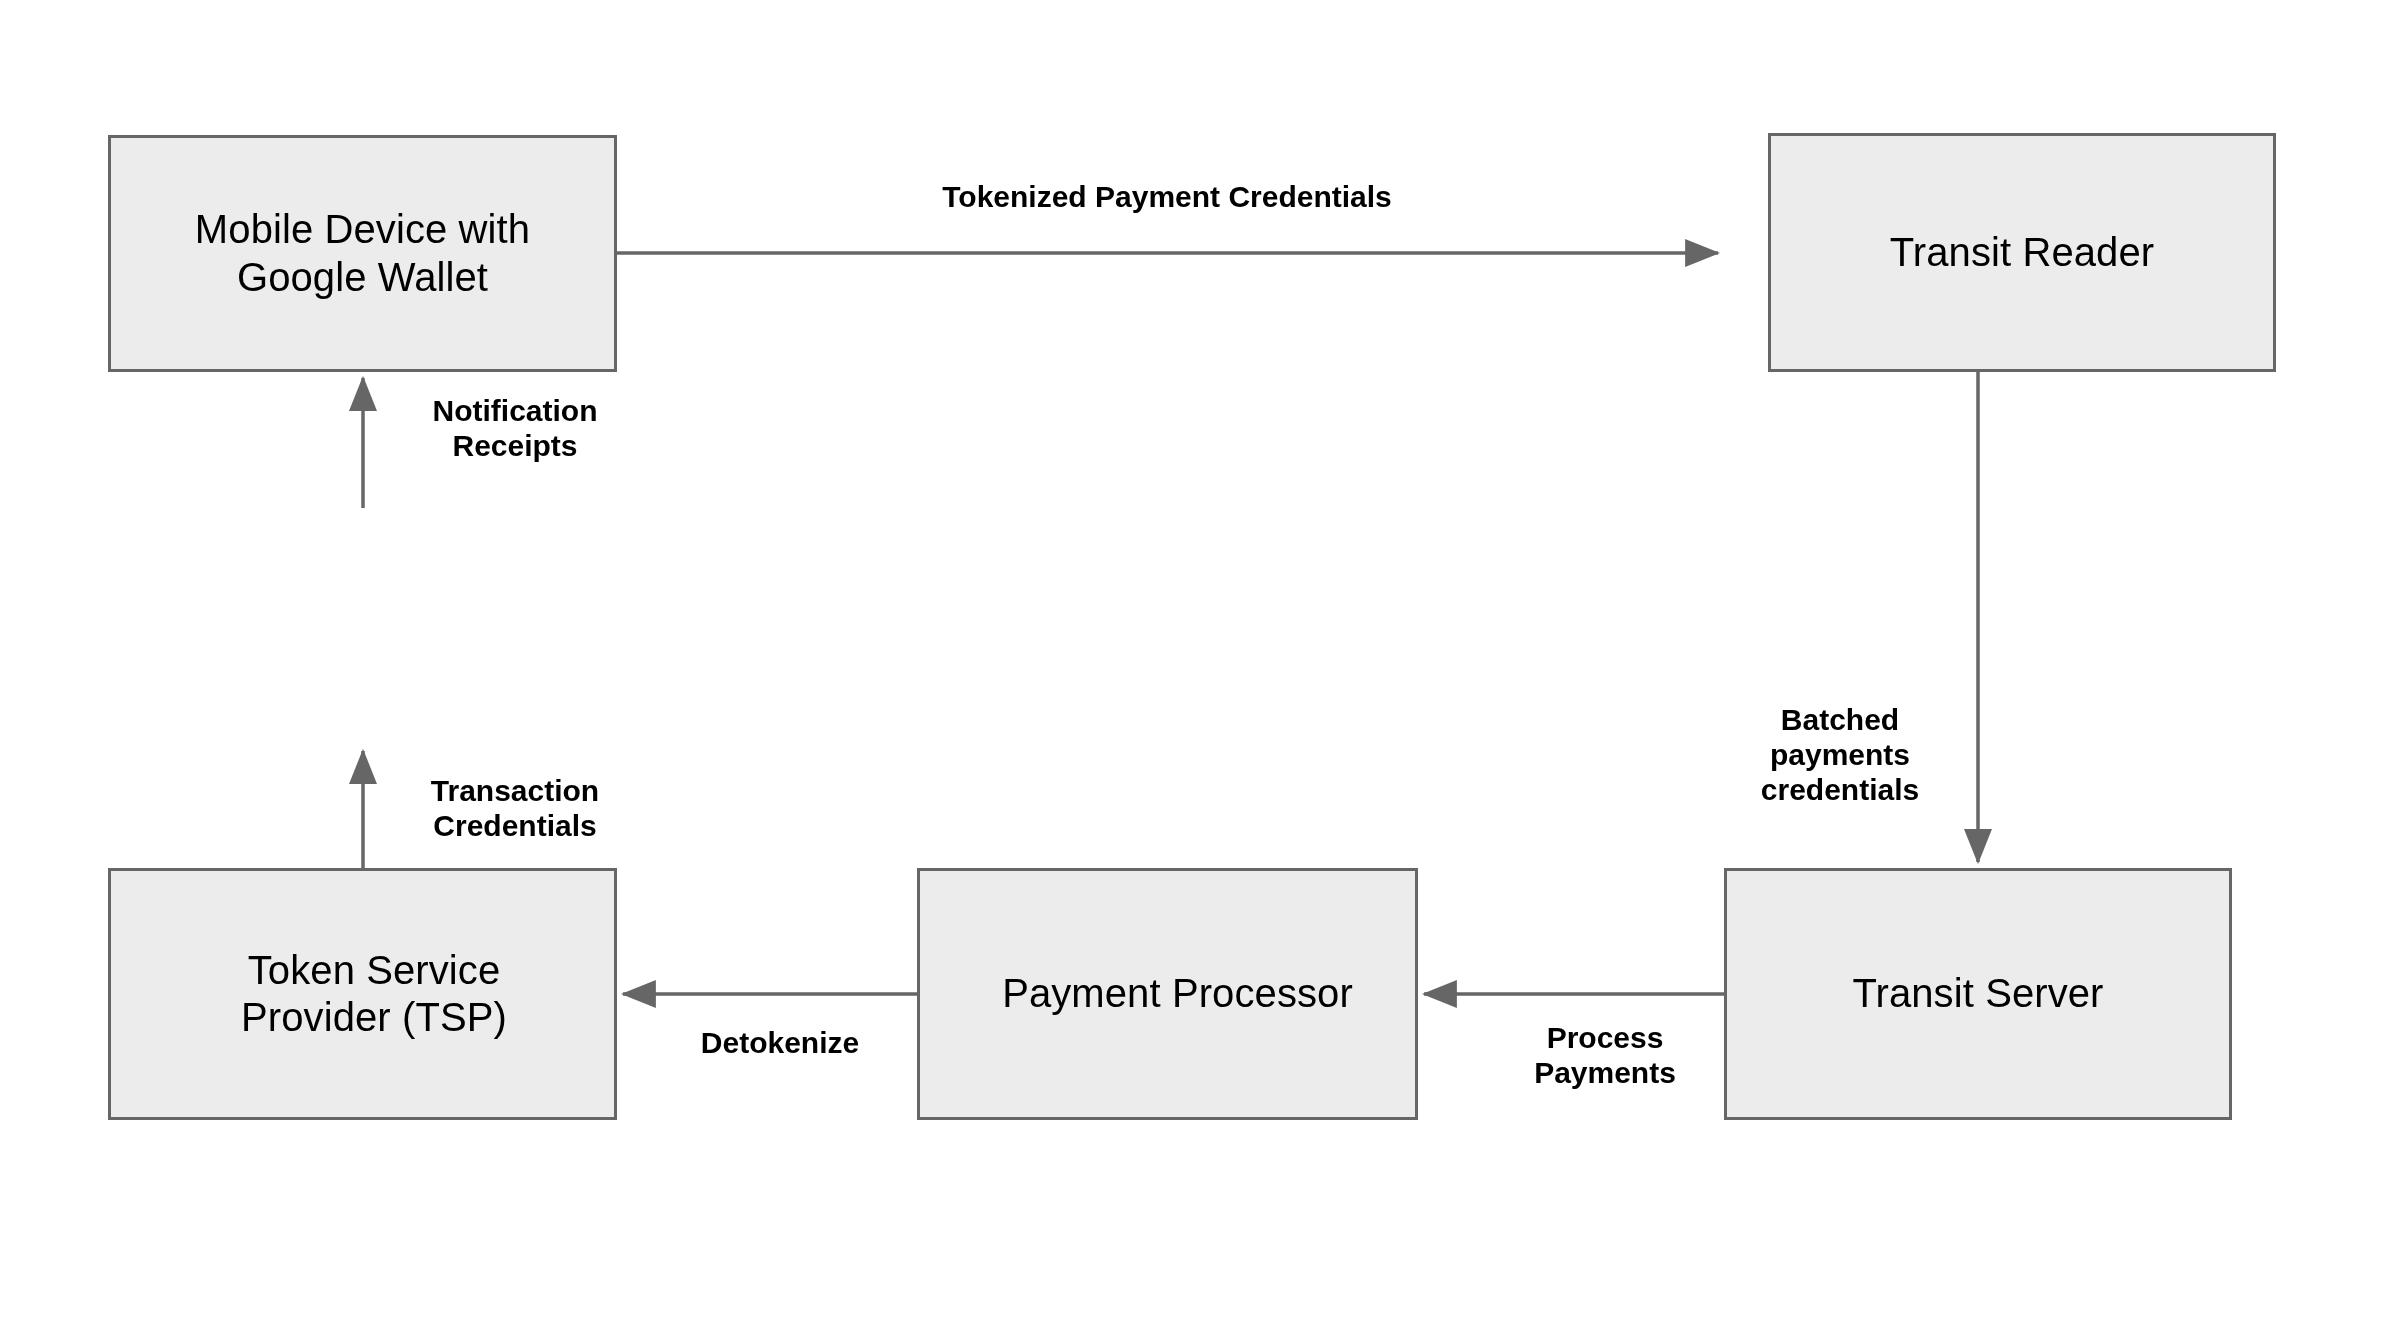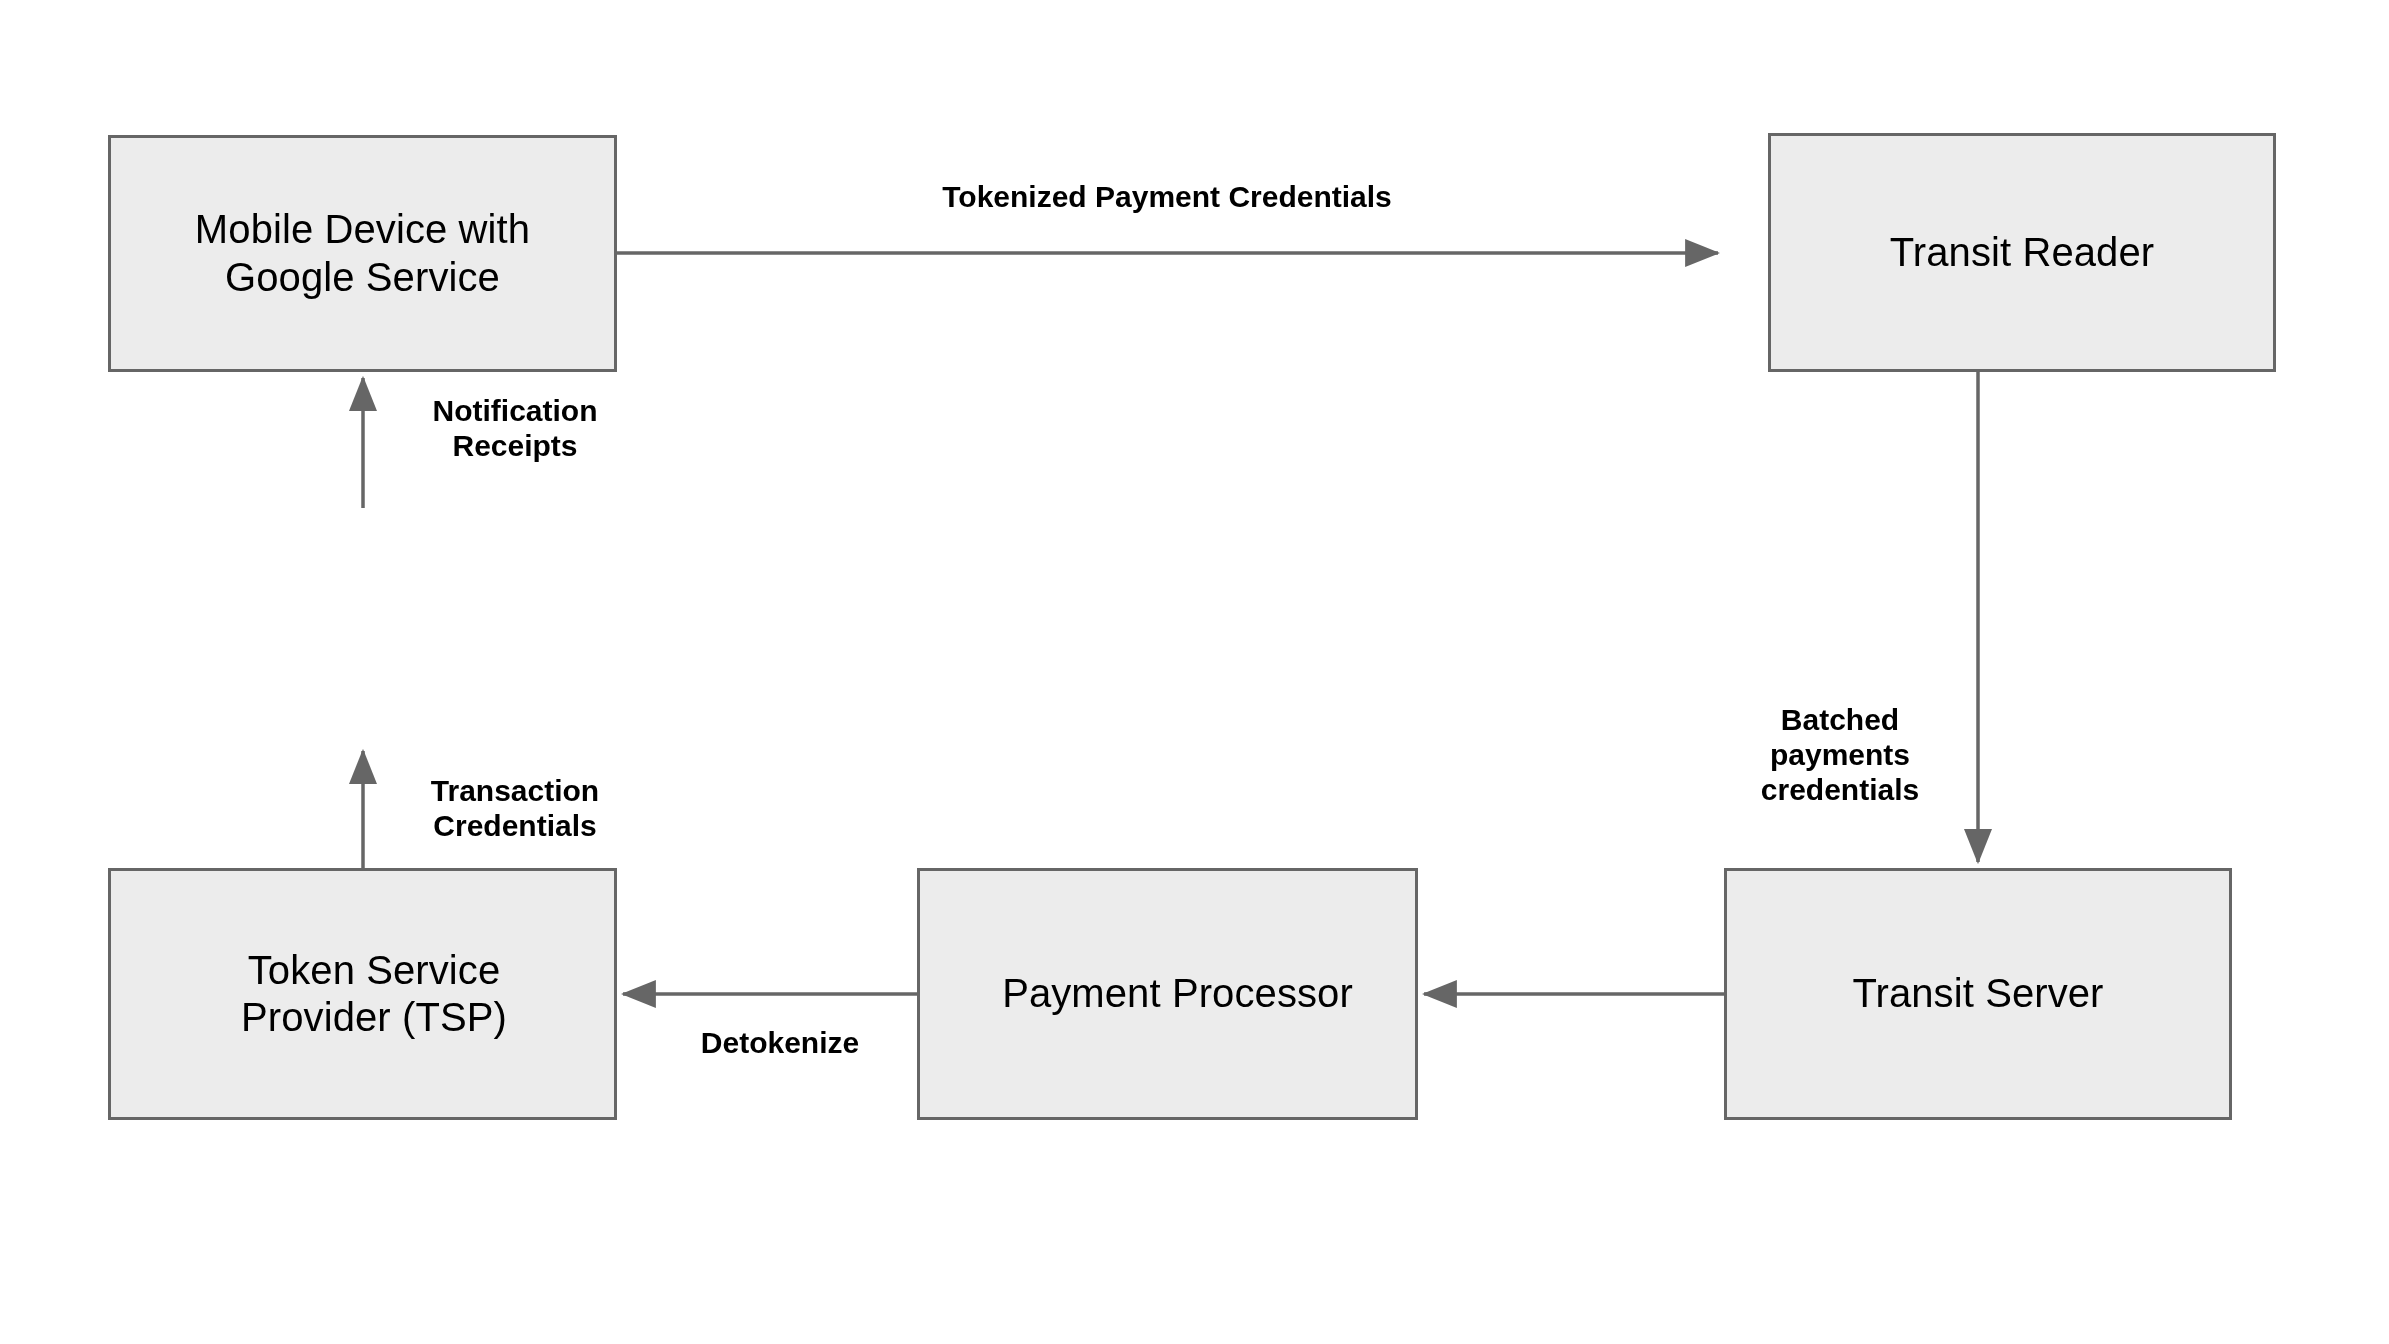--- a/index.html
+++ b/index.html
@@ -76,21 +76,21 @@
 
     <line x1="917" y1="994" x2="623" y2="994" stroke="#666666" stroke-width="3.5" marker-end="url(#arrowhead)"></line>
 
     <line x1="363" y1="868" x2="363" y2="751" stroke="#666666" stroke-width="3.5" marker-end="url(#arrowhead)"></line>
 
     <line x1="363" y1="508" x2="363" y2="378" stroke="#666666" stroke-width="3.5" marker-end="url(#arrowhead)"></line>
   </svg>
 
   <div class="node" style="left:108px; top:135px; width:509px; height:237px;">
     <span class="node-label">Mobile Device with
-Google Service</span>
+Google Wallet</span>
   </div>
 
   <div class="node" style="left:1724px; top:133px; width:508px; height:239px;margin-left:44px;">
     <span class="node-label">Transit Reader</span>
   </div>
 
 
   <div class="node" style="left:1724px; top:868px; width:508px; height:252px;">
     <span class="node-label">Transit Server</span>
   </div>
@@ -104,20 +104,22 @@
     <span class="node-label">Payment Processor</span>
   </div>
 
   <div class="edge-label center" style="left:817px; top:180px; width:700px;">Tokenized Payment Credentials</div>
 
 
   <div class="edge-label center" style="left:1720px; top:703px; width:240px;">Batched
 payments
 credentials</div>
 
+  <div class="edge-label center" style="left:1490px; top:1021px; width:230px;">Process
+Payments</div>
 
   <div class="edge-label center" style="left:655px; top:1026px; width:250px;">Detokenize</div>
 
   <div class="edge-label center" style="left:390px; top:774px; width:250px;">Transaction
 Credentials</div>
 
   <div class="edge-label center" style="left:390px; top:394px; width:250px;">Notification
 Receipts</div>
 
 </div>

